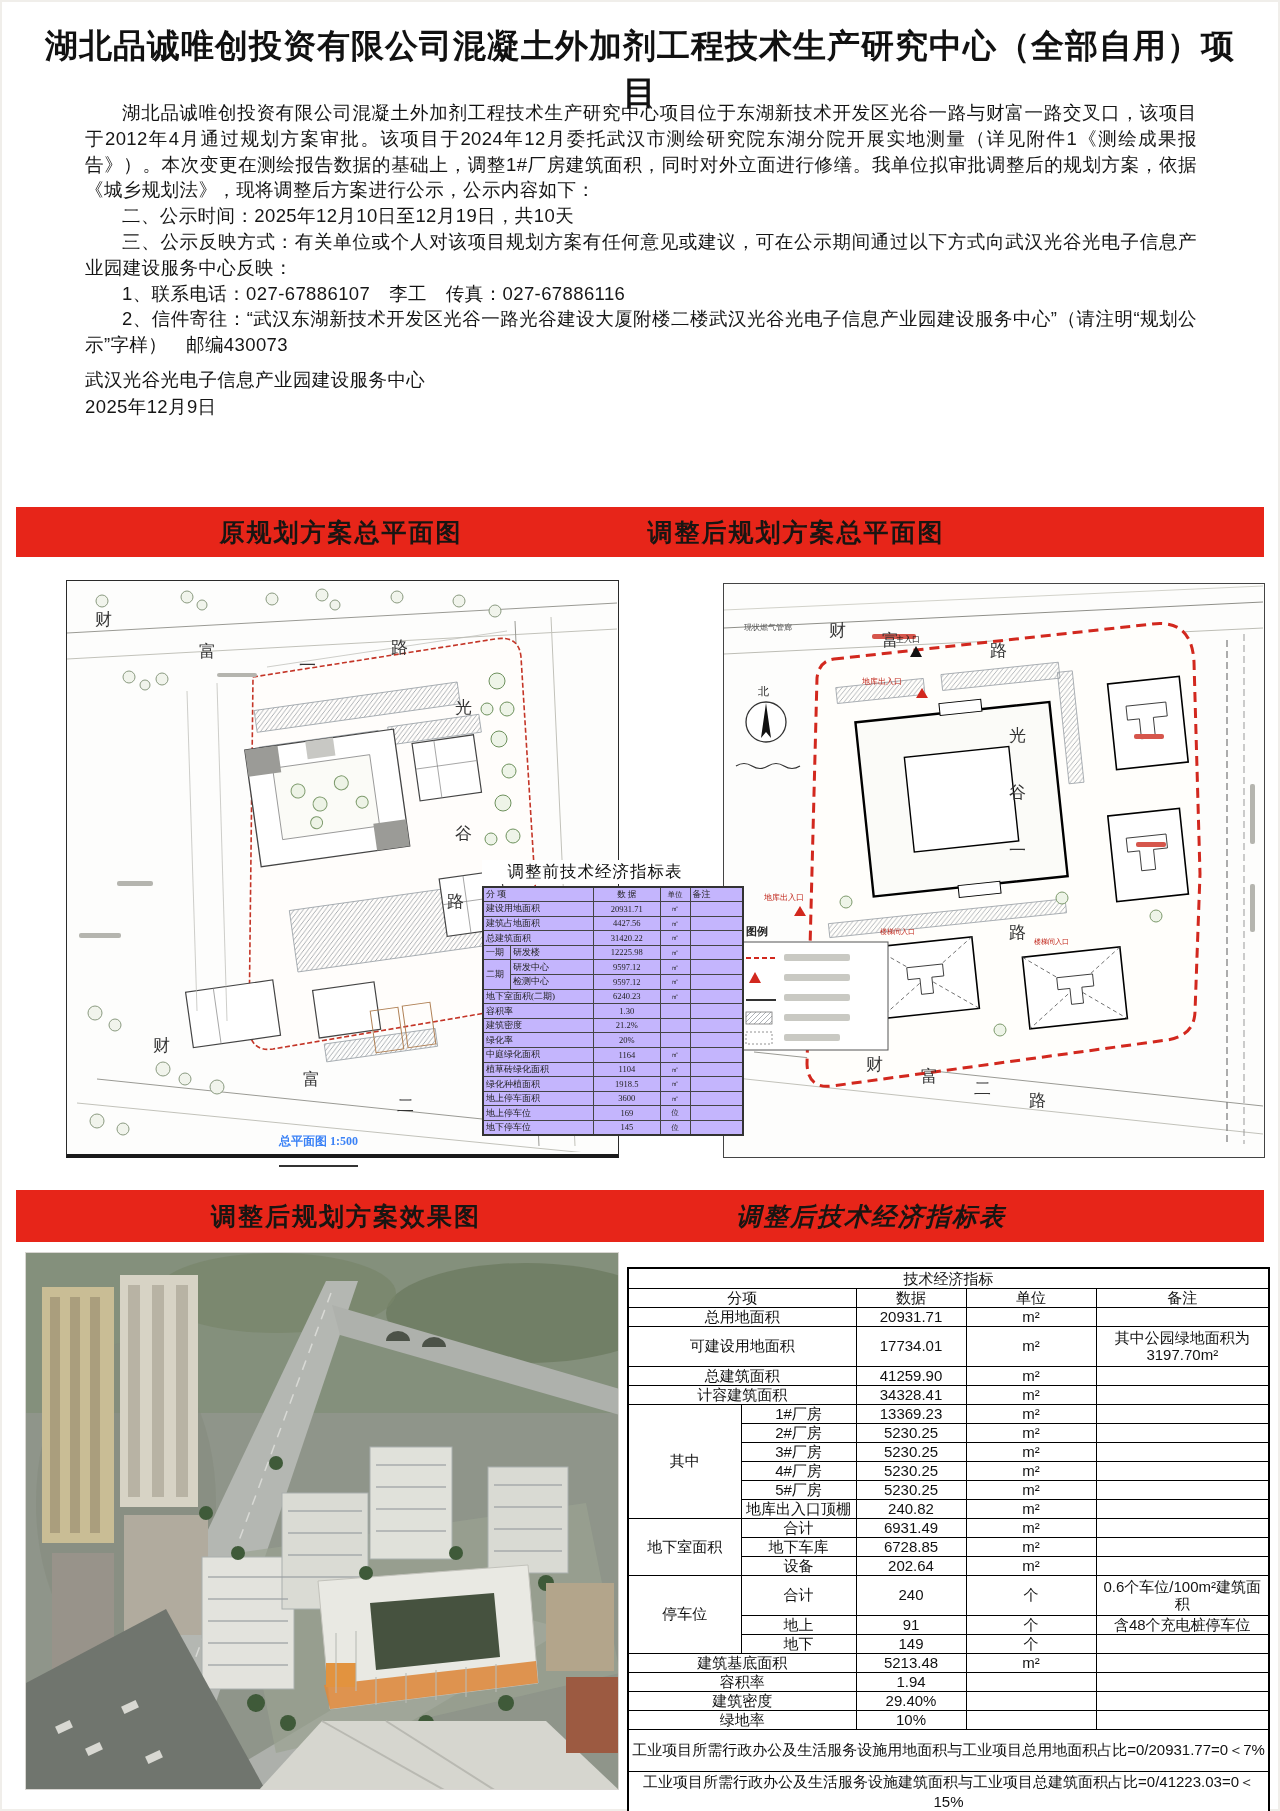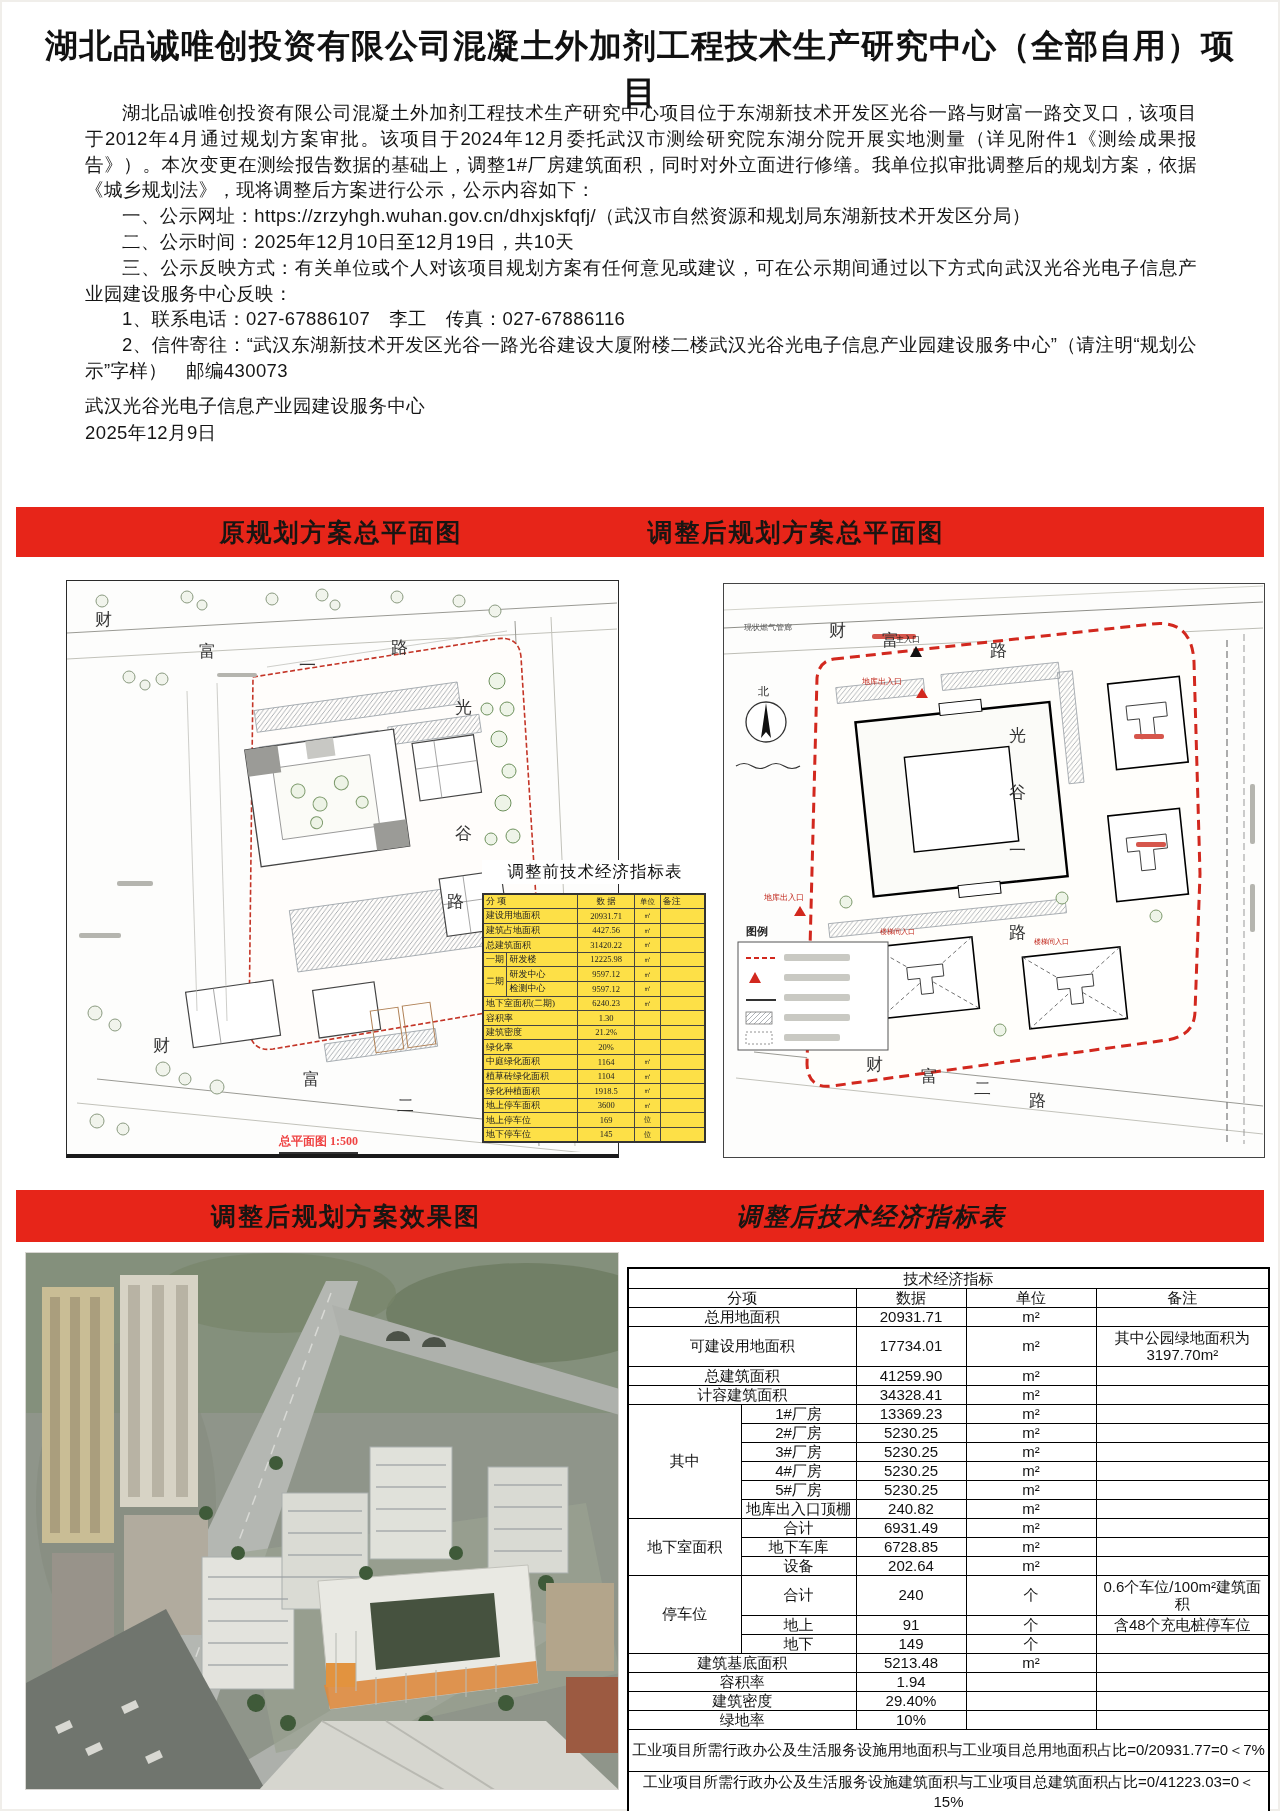--- a/index.html
+++ b/index.html
@@ -24,28 +24,28 @@
 
   
   .panel { background:#fdfdfc; }
   .panel-l { left:66px;  top:580px; width:553px; height:578px;
              border:1.5px solid #2a2a2a; border-bottom:4px solid #1a1a1a;}
   .panel-r { left:723px; top:583px; width:542px; height:575px; border:1.5px solid #444; }
   .panel svg { position:absolute; left:0; top:0; }
   .pl-lab { position:absolute; font-family:"Liberation Serif", serif; color:#333; font-size:17px; line-height:1;}
   .pl-tiny { position:absolute; font-size:8px; color:#555; line-height:1; }
   .pl-red { color:#c02418; }
-  .pl-caption { position:absolute; font-size:12px; font-weight:700; color:#ef4444;
-                border-bottom:2px solid #333; padding-bottom:2px; font-family:"Liberation Serif", serif;}
+  .pl-caption { position:absolute; font-size:12px; font-weight:700; color:#3b82f6;
+                border-bottom:2px solid #333; padding-bottom:15px; font-family:"Liberation Serif", serif;}
 
   
   .pre-wrap { left:482px; top:860px; width:226px; z-index:6; }
   .pre-title { text-align:center; font-size:16.5px; color:#111; letter-spacing:1px;
                background:#fff; padding:1px 0; font-family:"Liberation Serif", serif;}
-  .pre-table { width:224px; border-collapse:collapse; background:#fde047; margin-top:9px;
+  .pre-table { width:262px; border-collapse:collapse; background:#c4b5fd; margin-top:2px;
                font-family:"Liberation Serif", serif; border:2px solid #333;}
   .pre-table td { border:1px solid #444; font-size:9px; color:#222; height:14.6px;
                   padding:0 2px; line-height:1; white-space:nowrap; overflow:hidden;}
   .pre-table td.c-val { font-size:8.5px;text-align:center; }
   .pre-table td.c-u { text-align:center; font-size:7.5px;}
   .pre-table td.c-n {}
 
   
   .photo { left:25px; top:1252px; width:594px; height:538px; border:1px solid #d8d6d2; overflow:hidden;}
 
@@ -63,21 +63,20 @@
 <body>
 
 <div class="page">
 
   <div class="abs doc-title">
     <div>湖北品诚唯创投资有限公司混凝土外加剂工程技术生产研究中心（全部自用）项目</div>
   </div>
 
   <div class="abs body-block">
     <p>湖北品诚唯创投资有限公司混凝土外加剂工程技术生产研究中心项目位于东湖新技术开发区光谷一路与财富一路交叉口，该项目于2012年4月通过规划方案审批。该项目于2024年12月委托武汉市测绘研究院东湖分院开展实地测量（详见附件1《测绘成果报告》）。本次变更在测绘报告数据的基础上，调整1#厂房建筑面积，同时对外立面进行修缮。我单位拟审批调整后的规划方案，依据《城乡规划法》，现将调整后方案进行公示，公示内容如下：</p>
-    <p>一、公示网址：https://zrzyhgh.wuhan.gov.cn/dhxjskfqfj/（武汉市自然资源和规划局东湖新技术开发区分局）</p>
     <p>二、公示时间：2025年12月10日至12月19日，共10天</p>
     <p>三、公示反映方式：有关单位或个人对该项目规划方案有任何意见或建议，可在公示期间通过以下方式向武汉光谷光电子信息产业园建设服务中心反映：</p>
     <p>1、联系电话：027-67886107　李工　传真：027-67886116</p>
     <p>2、信件寄往：“武汉东湖新技术开发区光谷一路光谷建设大厦附楼二楼武汉光谷光电子信息产业园建设服务中心”（请注明“规划公示”字样）　邮编430073</p>
     <div class="signature">
       <div>武汉光谷光电子信息产业园建设服务中心</div>
       <div>2025年12月9日</div>
     </div>
   </div>
 

